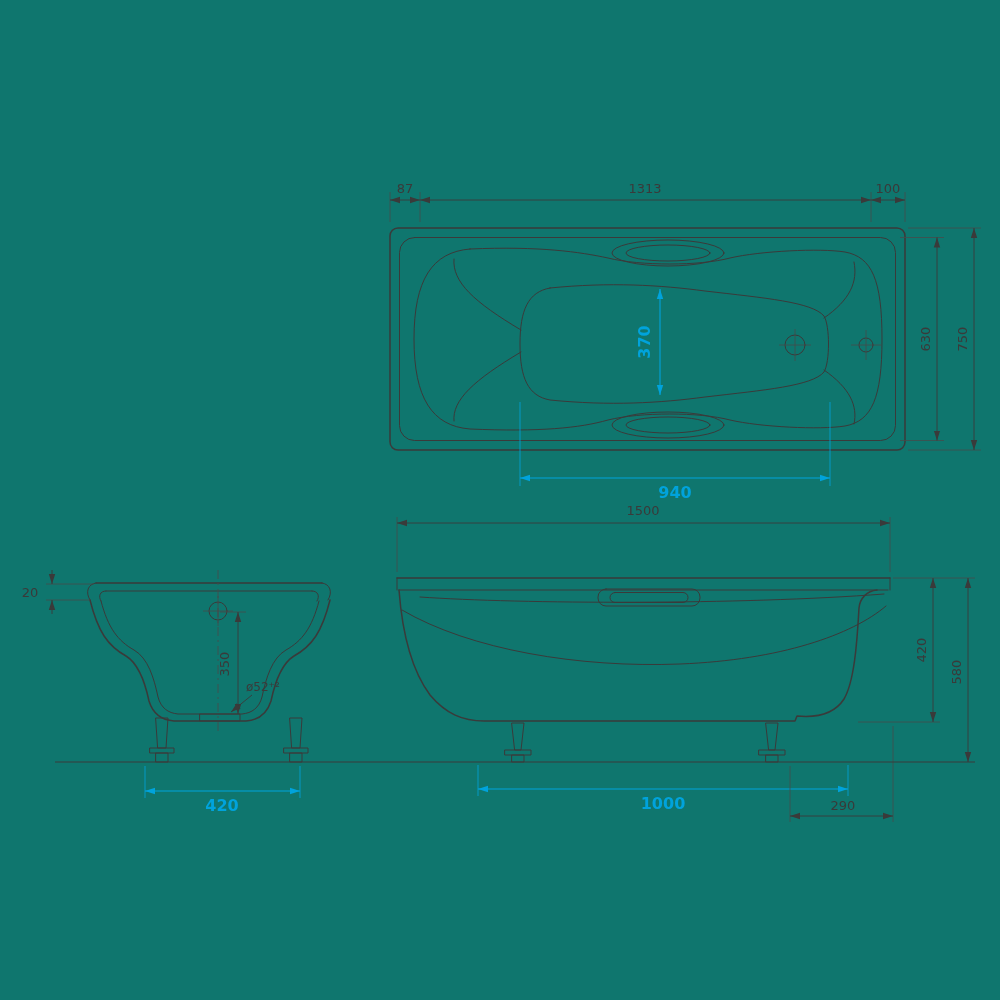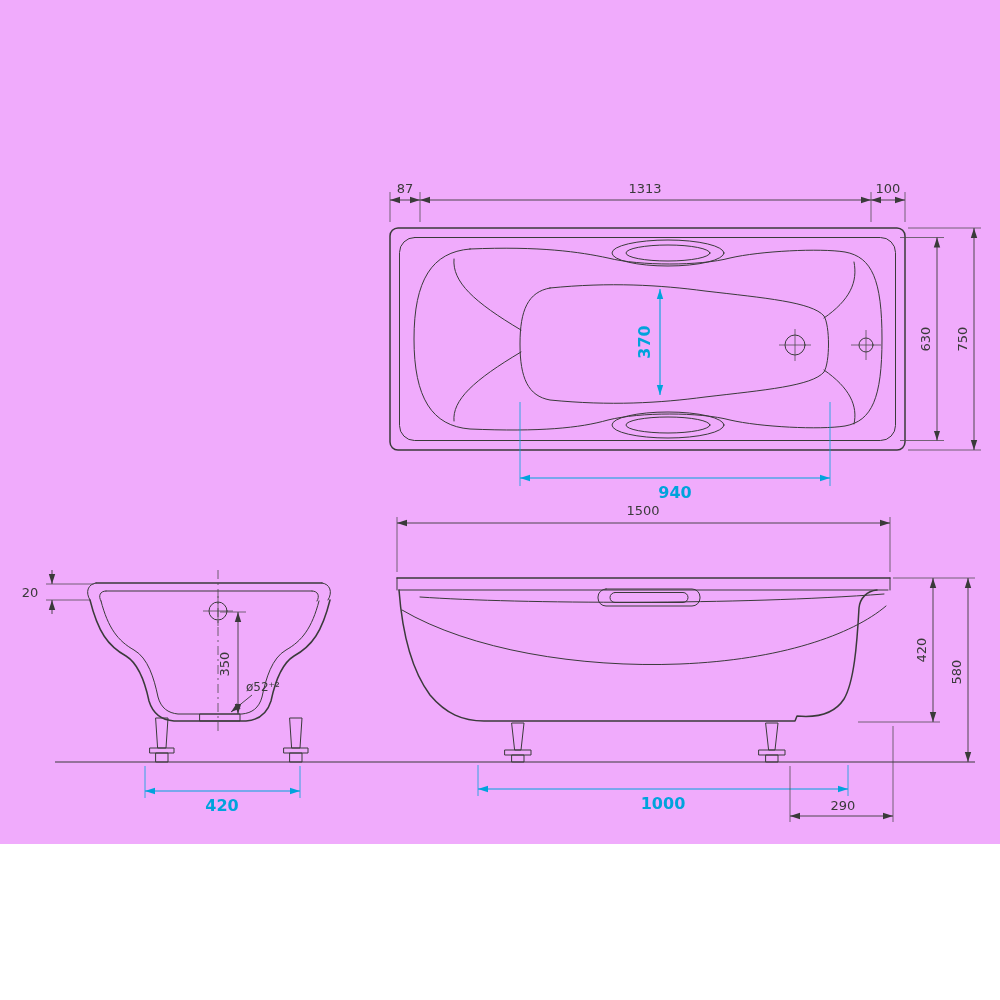--- a/index.html
+++ b/index.html
@@ -1,16 +1,16 @@
 <!DOCTYPE html>
 <html><head>
 <meta charset="utf-8">
 <style>
   html,body{margin:0;padding:0;background:#fff;}
-  .canvas{width:1000px;height:844px;background:#f0abfc;position:relative;overflow:hidden;
+  .canvas{width:1000px;height:1000px;background:#0f766e;position:relative;overflow:hidden;
           font-family:"DejaVu Sans", sans-serif;}
   svg{display:block}
   .ln{fill:none;stroke:#3a3a3a;stroke-width:1.5;stroke-linecap:round;stroke-linejoin:round}
   .ln2{fill:none;stroke:#3a3a3a;stroke-width:1;stroke-linecap:round;stroke-linejoin:round}
   .ext{fill:none;stroke:#4a4a4a;stroke-width:.75}
   .dml{fill:none;stroke:#3a3a3a;stroke-width:.9}
   .cml{fill:none;stroke:#00a3dc;stroke-width:1.1}
   .cext{fill:none;stroke:#00a3dc;stroke-width:.8}
   .dash{fill:none;stroke:#4a4a4a;stroke-width:.8;stroke-dasharray:9 4 2 4}
   text.dim{font-size:13px;fill:#3a3a3a;text-anchor:middle}

